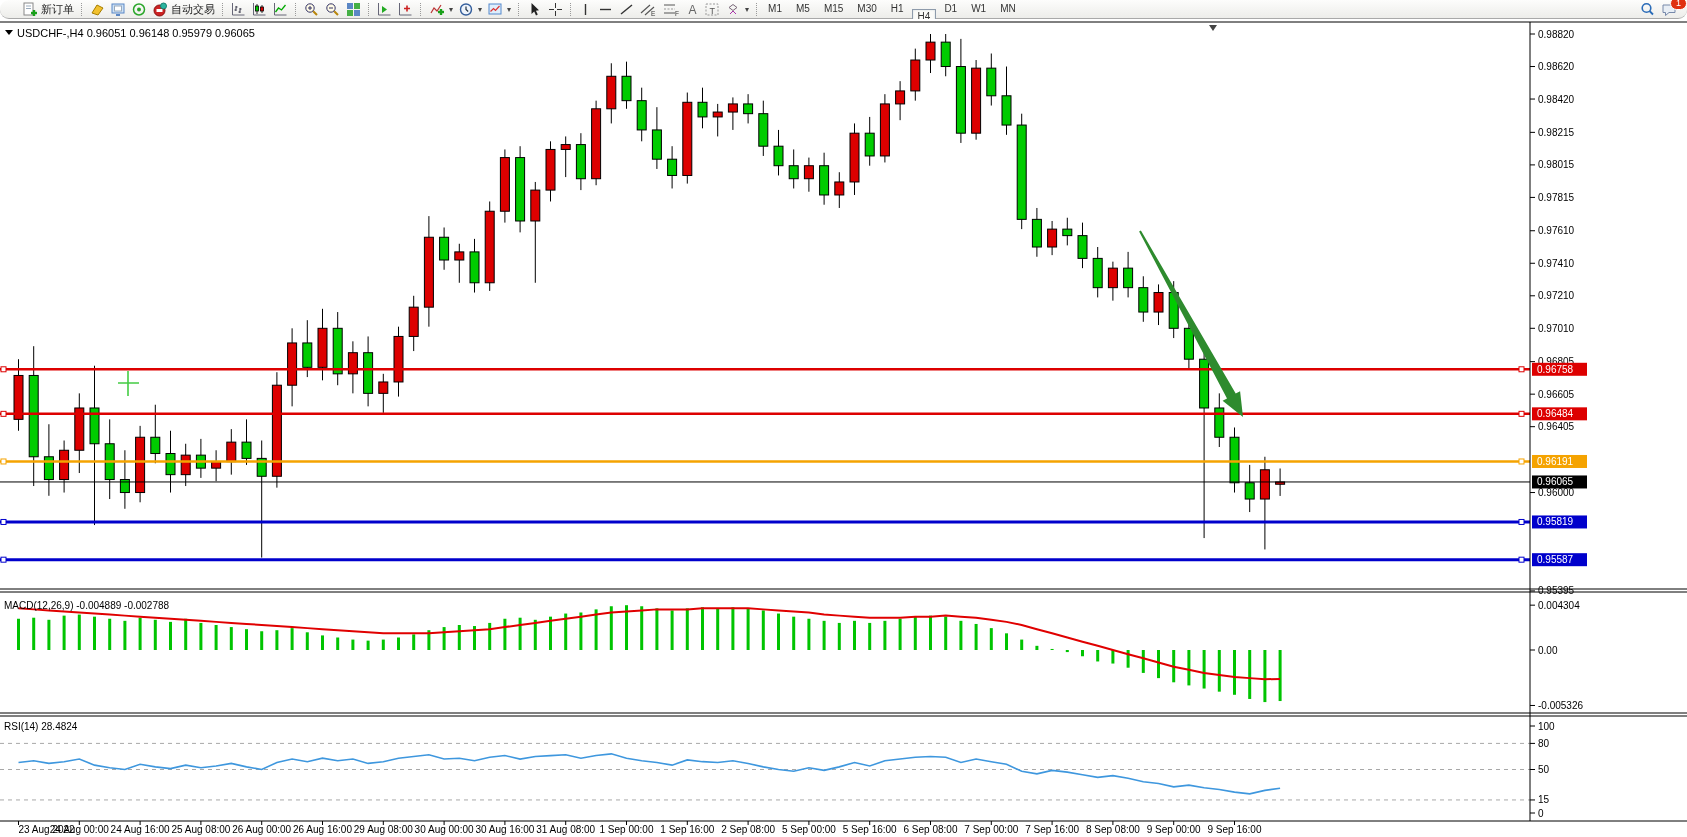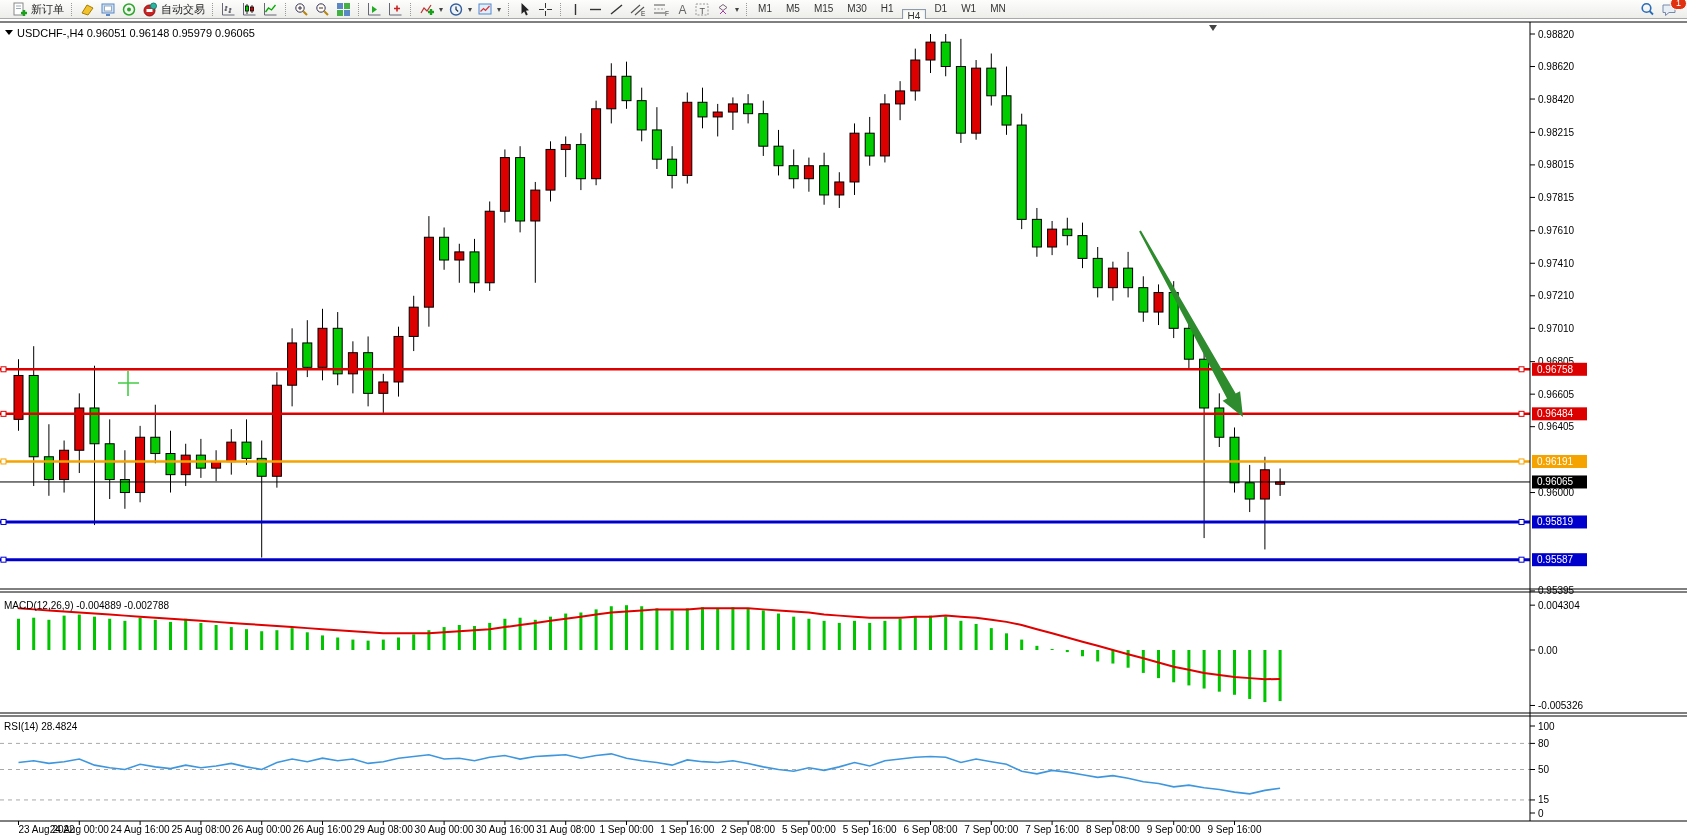--- a/index.html
+++ b/index.html
@@ -1,18 +1,18 @@
 <!DOCTYPE html>
 <html><head>
 <meta charset="utf-8">
 <style>
   html,body{margin:0;padding:0;background:#fff;width:1687px;height:837px;overflow:hidden;
     font-family:"Liberation Sans",sans-serif;}
   .toolbar{height:18px;background:linear-gradient(#fdfdfc,#ededea);border-bottom:1px solid #a9a9a9;
-    display:flex;align-items:center;font-size:11px;color:#222;padding-left:9px;white-space:nowrap;}
+    display:flex;align-items:center;font-size:11px;color:#222;padding-left:19px;white-space:nowrap;border-radius:9px;}
   .tb{display:flex;align-items:center;gap:3px;padding:0 3px;height:16px;cursor:default;}
   .tb svg{display:block;}
   .sep{width:1px;height:13px;border-left:1px dotted #9a9a9a;margin:0 4px;}
   .caret{font-size:8px;color:#444;margin-left:1px;}
   .tf{padding:0 5px;height:14px;line-height:14px;color:#333;font-size:10px;border:1px solid transparent;}
   .tf.active{background:#fbfbf8;border:1px solid #8e9bab;box-shadow:inset 0 0 2px #cfd8dd;margin-top:16px;}
   .right-tools{margin-left:auto;display:flex;align-items:center;padding-right:6px;}
   .chat-wrap{position:relative;}
   .notif{position:absolute;top:-4px;right:-6px;background:#e03010;color:#fff;border-radius:8px;
     min-width:11px;height:11px;line-height:11px;text-align:center;font-size:9px;padding:0 2px;

